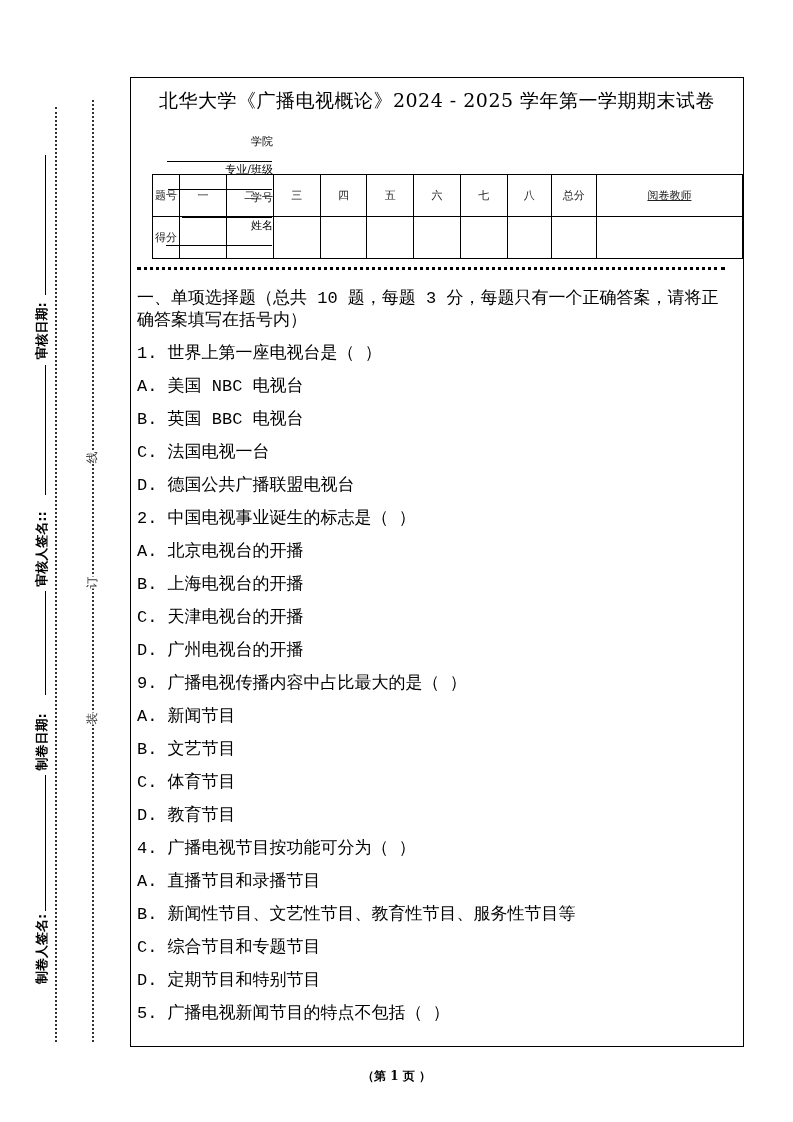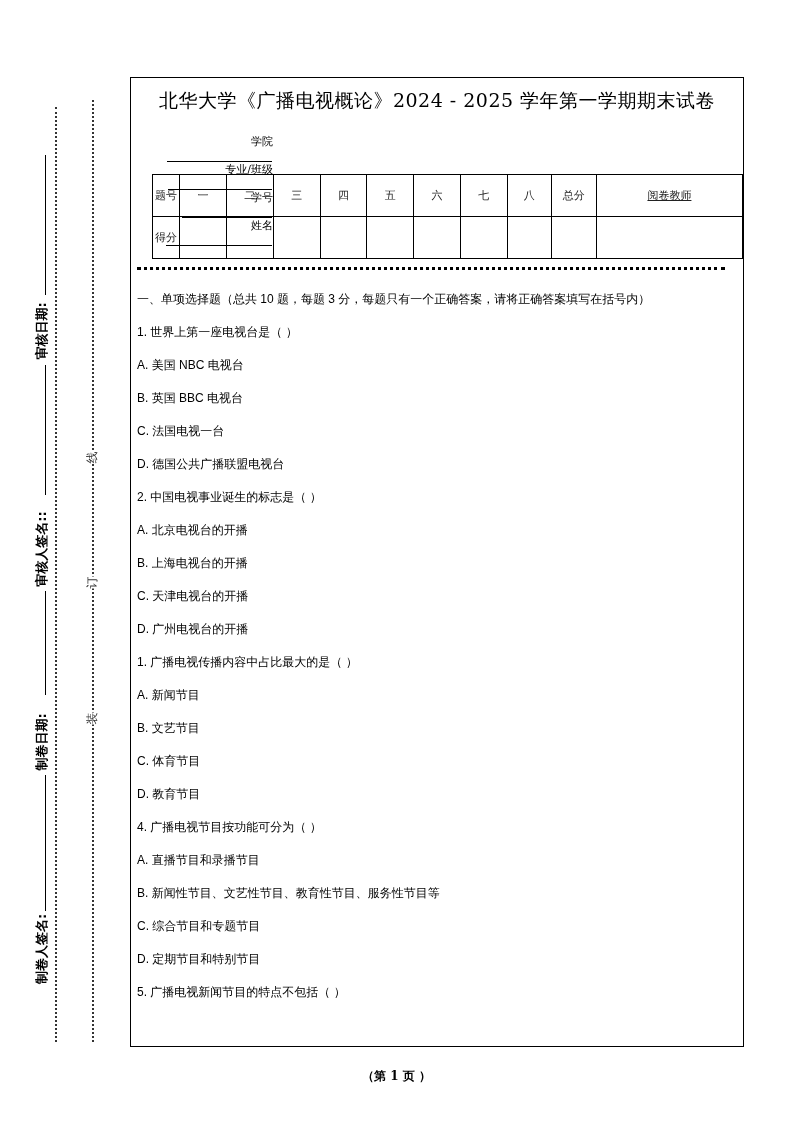--- a/index.html
+++ b/index.html
@@ -8,21 +8,21 @@
   .frame { position:absolute; left:130px; top:77px; width:614px; height:970px;
            border:1px solid #000; box-sizing:border-box; }
   .title { position:absolute; left:0; right:0; top:10px; text-align:center;
            font-size:19px; letter-spacing:0.5px; white-space:nowrap; }
   .info { position:absolute; left:34px; top:56px; font-size:11px; display:flex; align-items:flex-end; white-space:nowrap;flex-direction:column; }
   .info .lbl { }
   .info .blank { display:inline-block; border-bottom:1px solid #000; height:12px; margin:0 1px; }
   table.score { position:absolute; left:21px; top:96px; border-collapse:collapse; font-size:11px; }
   table.score td { border:1px solid #000; text-align:center; vertical-align:middle; padding:0; height:41px; line-height:20px; color:#222; }
   .dots { position:absolute; left:6px; right:18px; top:189px; border-top:3px dotted #000; }
-  .content { position:absolute; left:6px; top:210px; right:8px; font-family:Liberation Sans, sans-serif; font-size:12px; }
+  .content { position:absolute; left:6px; top:210px; right:8px; font-family:Liberation Mono, monospace; font-size:17px; }
   .content .para { line-height:22px; margin:0 0 11px 0; }
   .content .line { height:33px; line-height:22px; white-space:nowrap; }
   .footer { position:absolute; left:0; right:0; top:1068px; text-align:center; font-size:12px; font-weight:bold; }
   
   .vline-solid { position:absolute; left:45px; width:0; border-left:1px solid #000; }
   .vdots { position:absolute; width:0; border-left:2px dotted #333; }
   .vlabel { position:absolute; transform:rotate(-90deg); transform-origin:center center;
             font-family:"DejaVu Sans","Liberation Sans",sans-serif; font-weight:bold; font-size:13px; white-space:nowrap; background:#fff; }
   .bind { position:absolute; left:86px; font-size:12px; transform:rotate(-90deg); background:#fff; color:#333; padding:2px 0; }
 </style>
@@ -102,21 +102,21 @@
     <div class="line">B. 英国 BBC 电视台</div>
     <div class="line">C. 法国电视一台</div>
     <div class="line">D. 德国公共广播联盟电视台</div>
 
     <div class="line">2. 中国电视事业诞生的标志是（  ）</div>
     <div class="line">A. 北京电视台的开播</div>
     <div class="line">B. 上海电视台的开播</div>
     <div class="line">C. 天津电视台的开播</div>
     <div class="line">D. 广州电视台的开播</div>
 
-    <div class="line">1. 广播电视传播内容中占比最大的是（  ）</div>
+    <div class="line">9. 广播电视传播内容中占比最大的是（  ）</div>
     <div class="line">A. 新闻节目</div>
     <div class="line">B. 文艺节目</div>
     <div class="line">C. 体育节目</div>
     <div class="line">D. 教育节目</div>
 
     <div class="line">4. 广播电视节目按功能可分为（  ）</div>
     <div class="line">A. 直播节目和录播节目</div>
     <div class="line">B. 新闻性节目、文艺性节目、教育性节目、服务性节目等</div>
     <div class="line">C. 综合节目和专题节目</div>
     <div class="line">D. 定期节目和特别节目</div>

